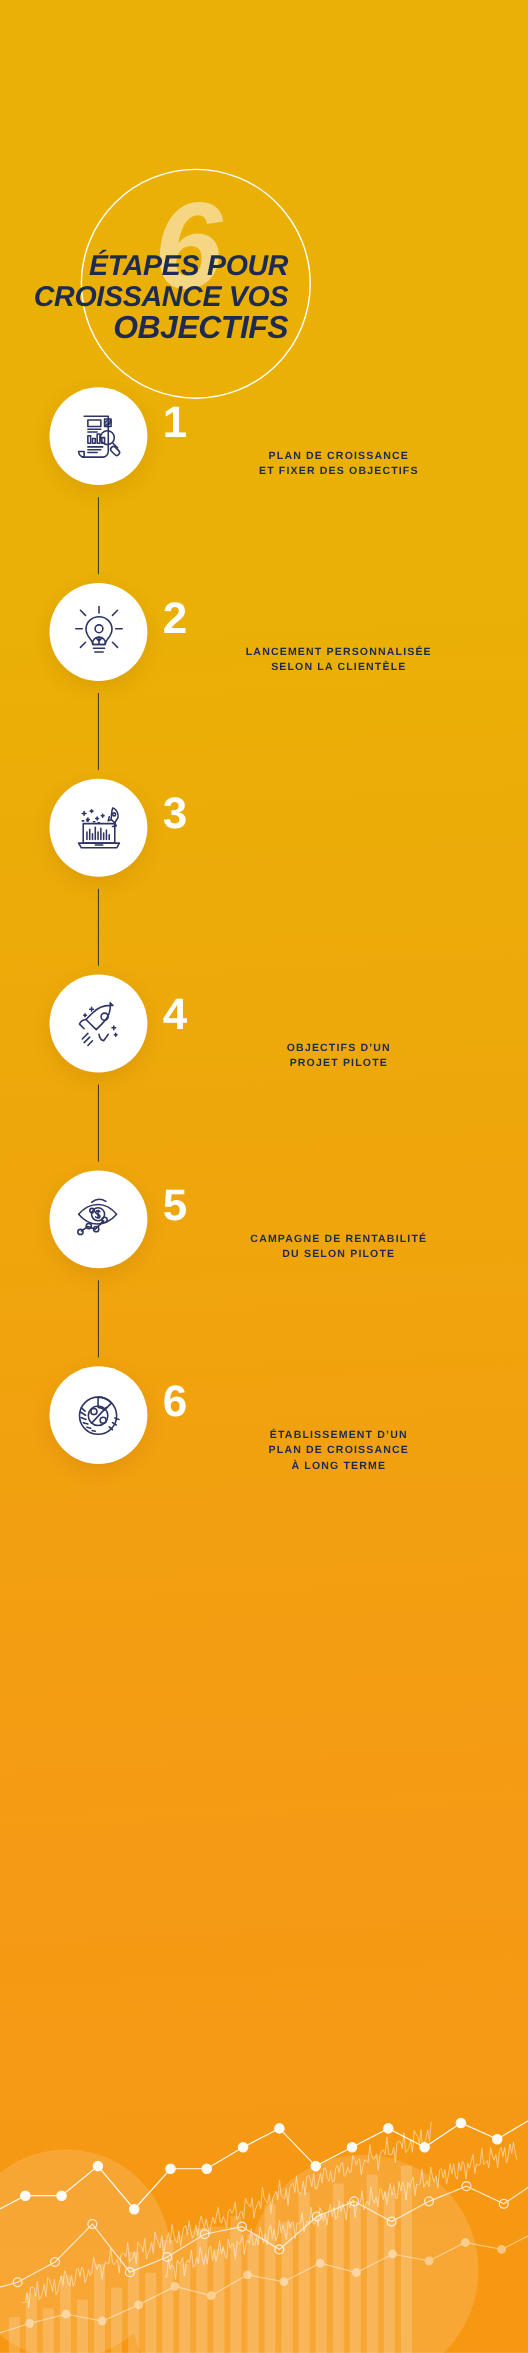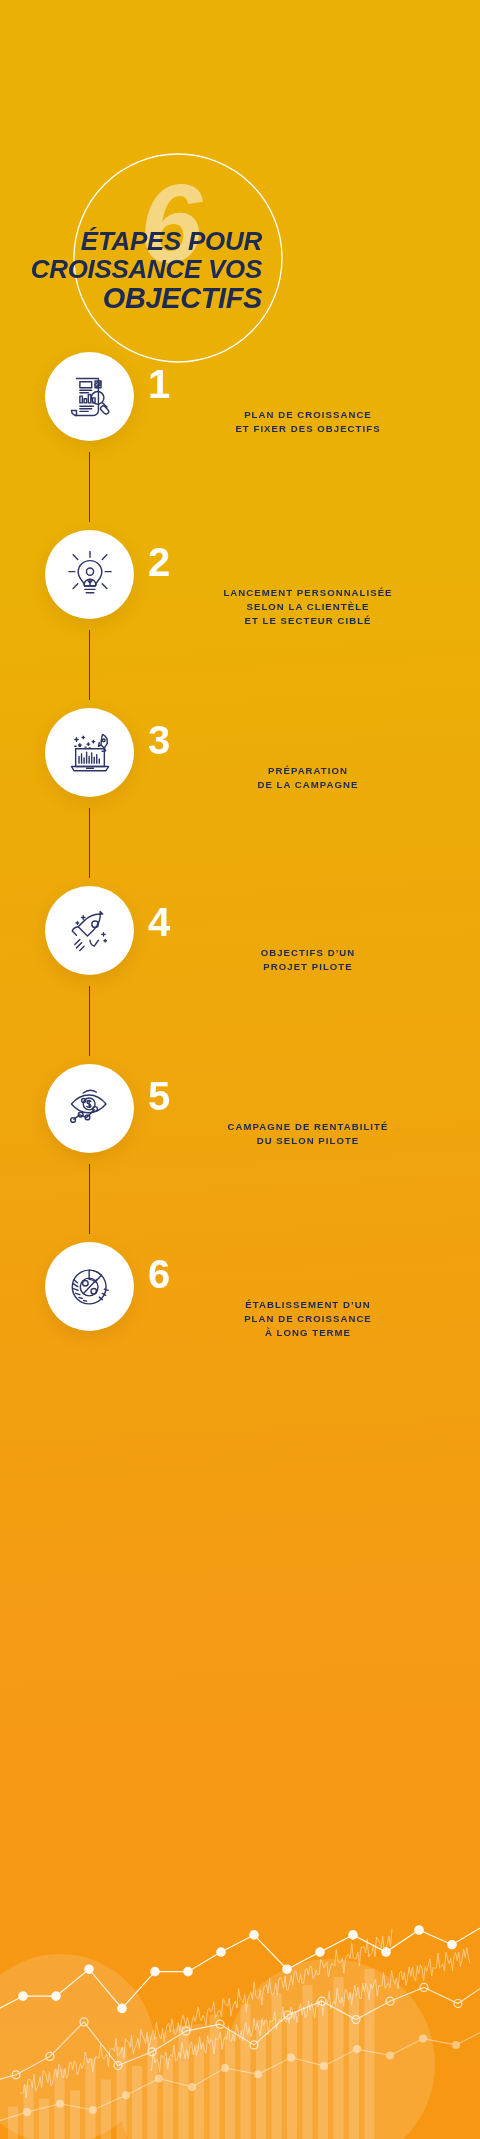--- a/index.html
+++ b/index.html
@@ -172,21 +172,20 @@
         <circle cx="32" cy="28" r="4.2"></circle>
         <path d="M25 44c0-4.2 3.2-7 7-7s7 2.8 7 7"></path>
         <path d="M32 37v7M29.5 38.5 32 41.5l2.5-3"></path>
       </svg>
     </div>
     <div class="step-body" style="top:14px">
       <div class="step-num">2</div>
       <div class="step-label">
         <div>LANCEMENT PERSONNALISÉE</div>
         <div>SELON LA CLIENTÈLE</div>
-        <div>ET LE SECTEUR CIBLÉ</div>
       </div>
     </div>
     <div class="step-connector" style="top:100px; height:70px"></div>
   </div>
 
   <div class="step">
     <div class="bubble" style="top:0">
       <svg viewBox="0 0 64 64" fill="none" stroke="#2e3566" stroke-width="1.7" stroke-linecap="round" stroke-linejoin="round">
         <path d="M15 27h34v21H15z"></path>
         <path d="M10 48h44l-3 5H13z"></path>
@@ -194,24 +193,20 @@
         <path d="M19 44v-8M22 44v-11M25 44v-6M28 44v-13M31 44v-8M34 44v-12M37 44v-7M40 44v-10M43 44v-5"></path>
         <path d="M47 10c4 2 6 6 5.5 10.5L49 26l-4-3.5.5-5.5C45.8 13.5 46 11.5 47 10z"></path>
         <path d="M45.5 22.5 42 24l1-4.5M49 26l1.5 3.5-4 .5"></path>
         <circle cx="48.3" cy="17" r="1.6"></circle>
         <path d="M16 14v4M14 16h4M24 12v3M22.5 13.5h3M36 17v3M34.5 18.5h3M20 21v3M18.5 22.5h3M30 20v3M28.5 21.5h3"></path>
         <path d="M14 24h1.5M19 24h1.5M26 25h1.5M31 26h1.5"></path>
       </svg>
     </div>
     <div class="step-body" style="top:14px">
       <div class="step-num">3</div>
-      <div class="step-label">
-        <div>PRÉPARATION</div>
-        <div>DE LA CAMPAGNE</div>
-      </div>
     </div>
     <div class="step-connector" style="top:100px; height:70px"></div>
   </div>
 
   <div class="step">
     <div class="bubble" style="top:0">
       <svg viewBox="0 0 64 64" fill="none" stroke="#2e3566" stroke-width="1.7" stroke-linecap="round" stroke-linejoin="round">
         <path d="M47 12c-8-1-16 2-22 8l-7 7 11 11 7-7c6-6 9-14 8-22z"></path>
         <circle cx="38" cy="24" r="3.8"></circle>
         <path d="M18 27c-3.5.4-6 2-7 5l5 5M32 43c.4 3.5 2 6 5 7l5-7"></path>

